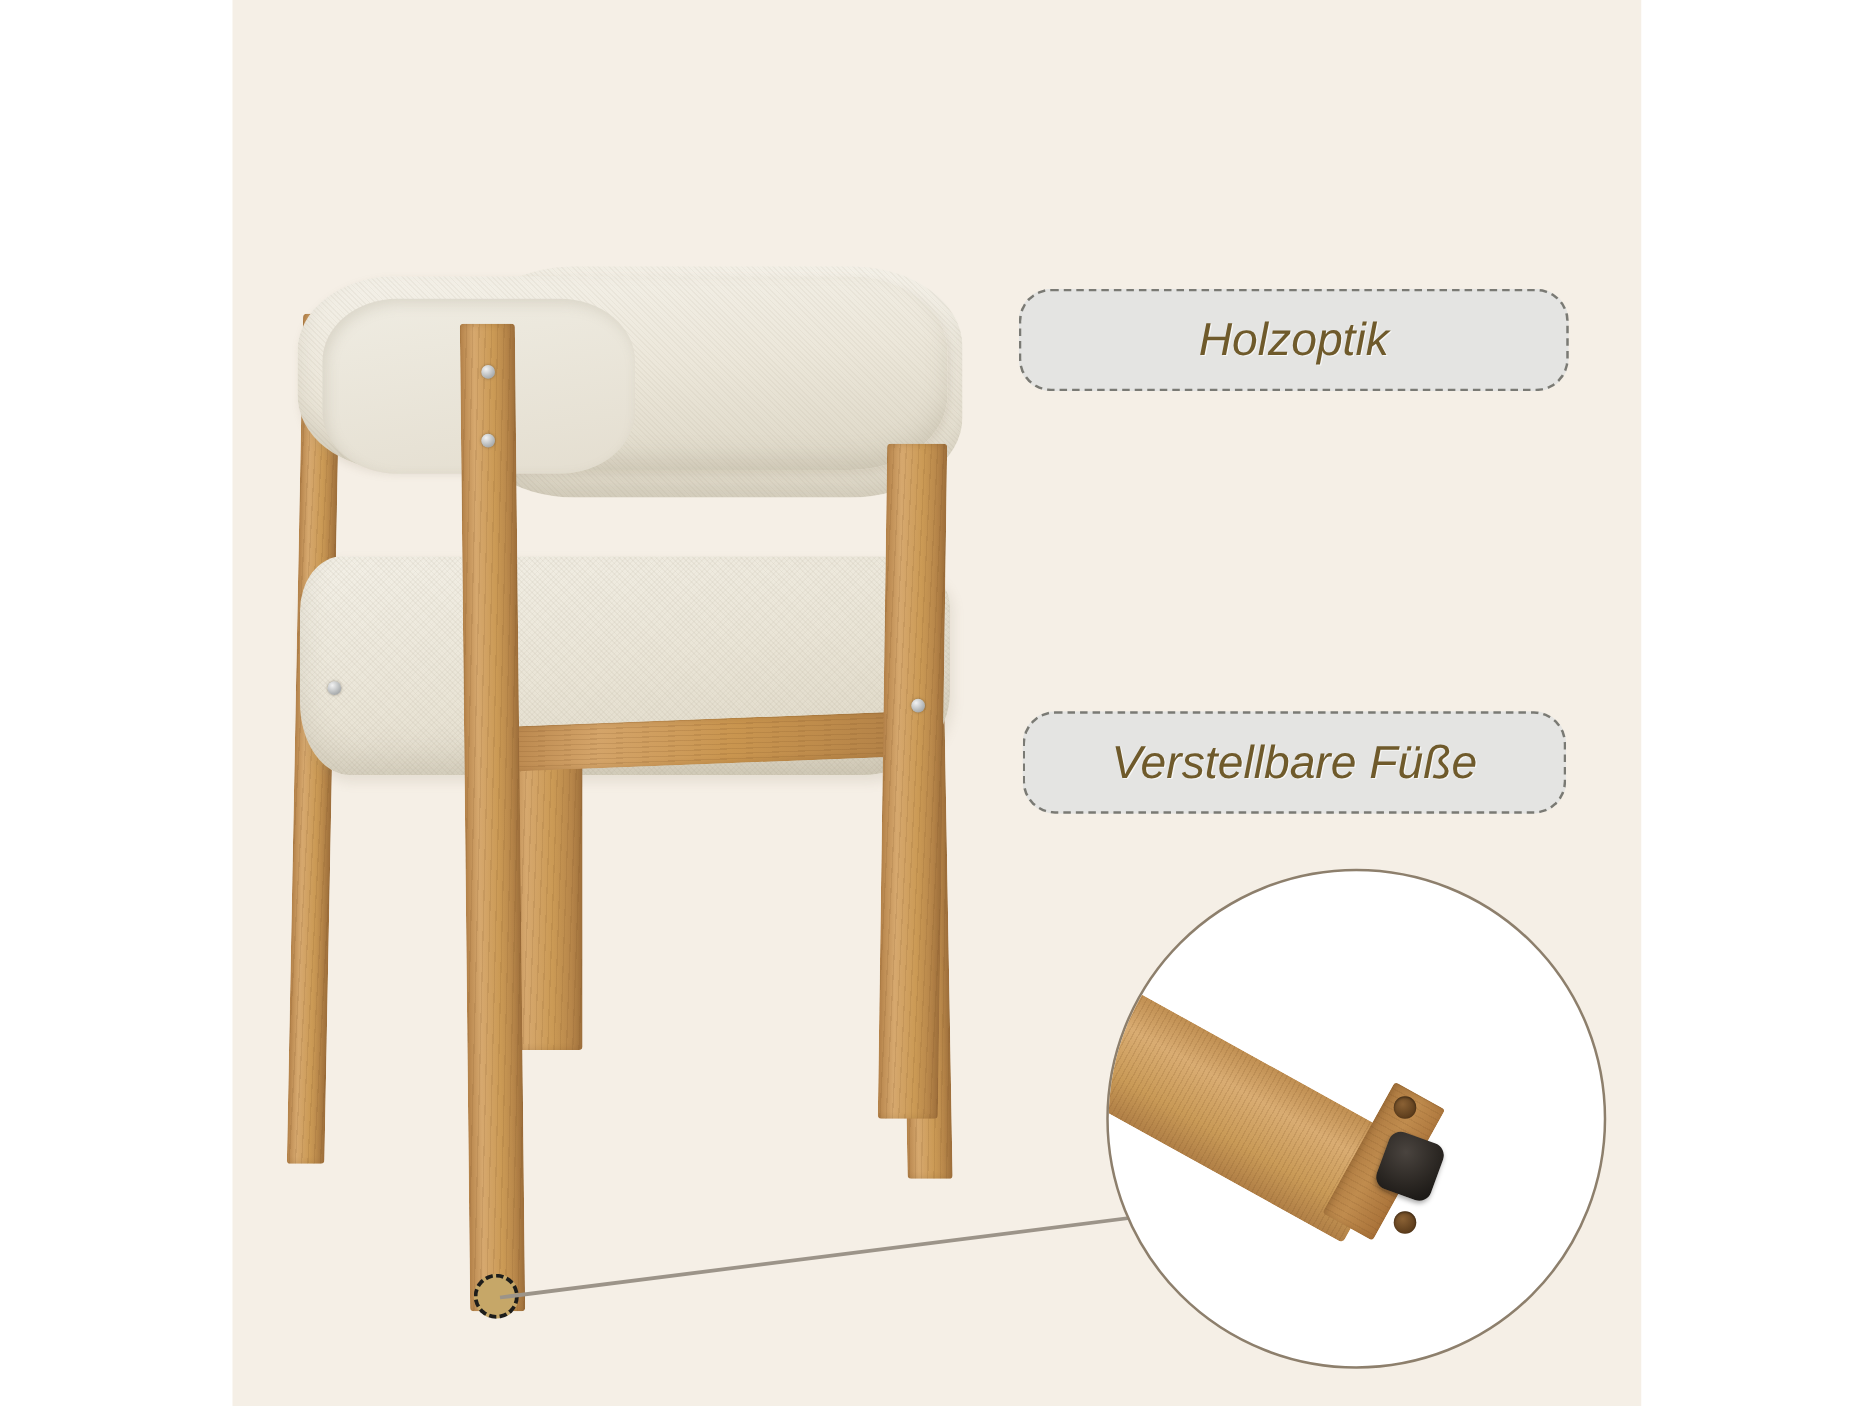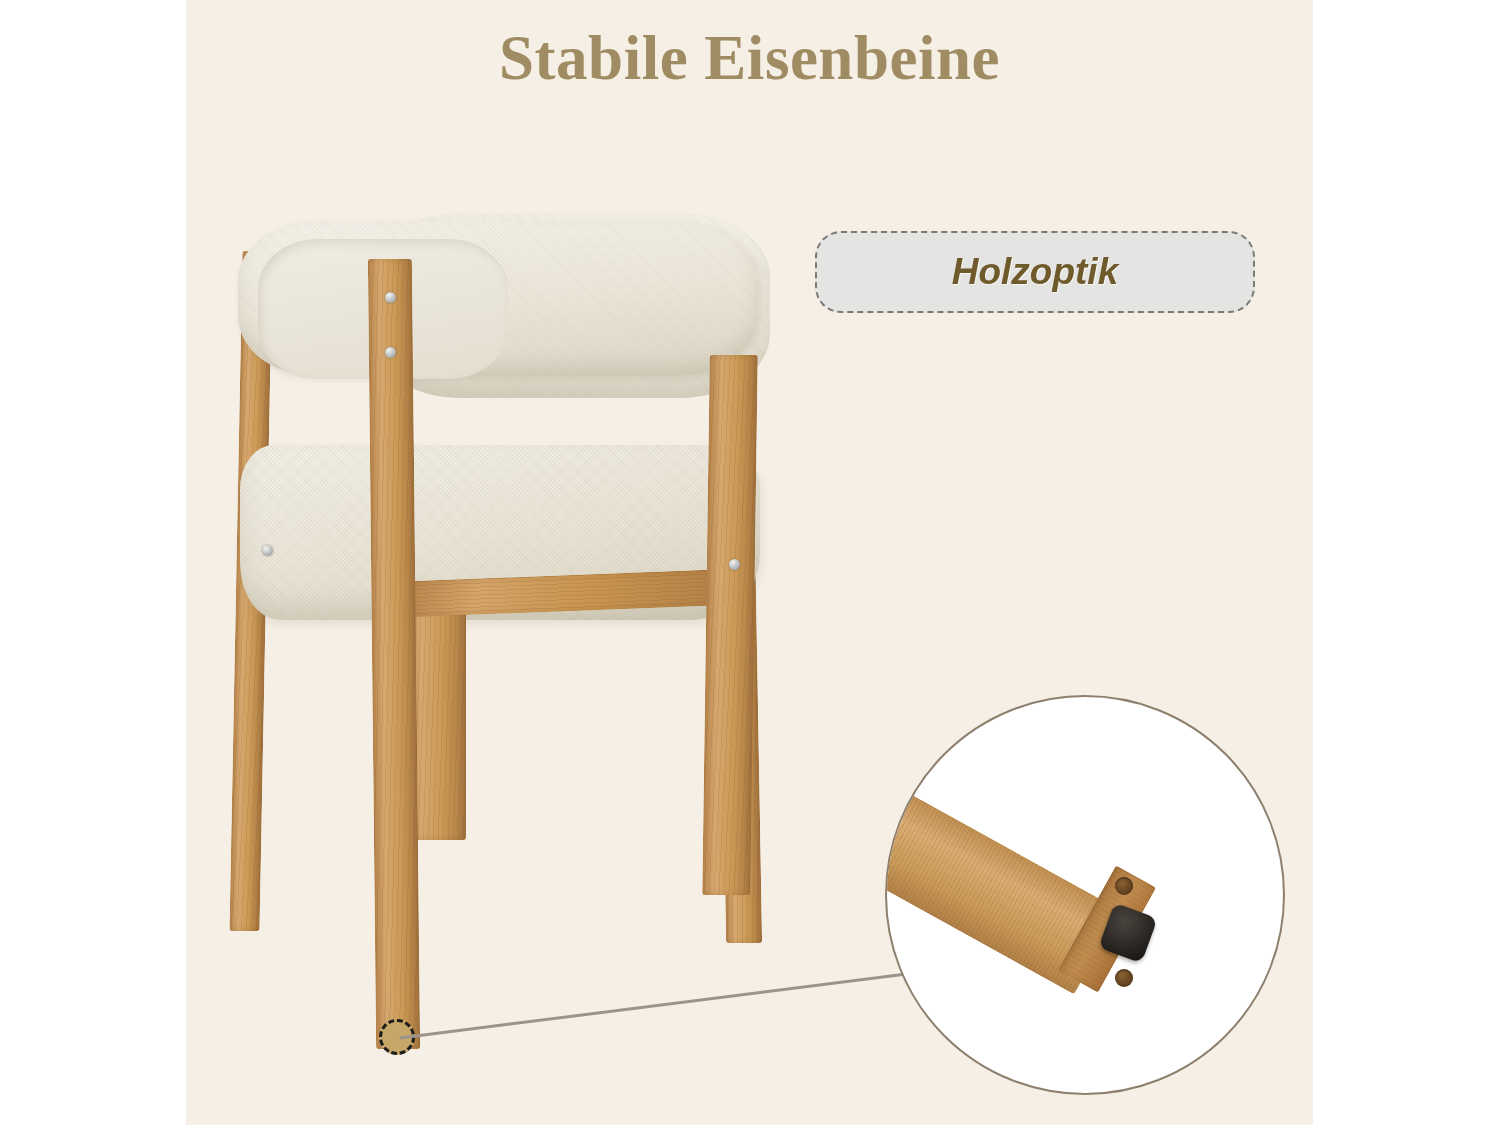--- a/index.html
+++ b/index.html
@@ -36,21 +36,21 @@
   .badge {
     position: absolute;
     box-sizing: border-box;
     background: #e4e4e2;
     border: 2px dashed #7a7a74;
     border-radius: 26px;
     display: flex;
     align-items: center;
     justify-content: center;
     color: #6f5a2b;
-    font-weight: 700;
+    font-weight: 400;
     font-style: italic;
     text-shadow: 1px 1px 0 rgba(255,255,255,.65);
     white-space: nowrap;
   }
   #badge-0 { left: 815px; top: 231px; width: 440px; height: 82px; font-size: 37px; }
   #badge-1 { left: 818px; top: 403px; width: 485px; height: 82px; font-size: 37px; }
   #badge-2 { left: 818px; top: 569px; width: 435px; height: 82px; font-size: 37px; }
 
   
   #chair { position: absolute; left: 210px; top: 195px; width: 610px; height: 880px; }
@@ -210,21 +210,20 @@
   #mag-hole-top { left: 228px; top: 180px; }
   #mag-hole-bot { left: 228px; top: 272px; }
 </style>
 </head>
 <body>
 
 <div id="stage">
 
   <div id="panel"></div>
 
-  <div id="title">Stabile Eisenbeine</div>
 
   <div id="chair">
 
     <div class="wood v" id="leg-back-left"></div>
     <div class="wood v" id="leg-back-right"></div>
 
     <div class="fabric" id="backrest-wrap"></div>
     <div class="fabric" id="backrest"></div>
     <div class="fabric" id="backrest-inner"></div>
 
@@ -252,14 +251,17 @@
     <div id="mag-leg"></div>
     <div id="mag-endcap"></div>
     <div class="mag-hole" id="mag-hole-top"></div>
     <div class="mag-hole" id="mag-hole-bot"></div>
     <div id="mag-foot"></div>
   </div>
 
   <div class="badge" id="badge-0">
     <span>Holzoptik</span>
   </div>
+  <div class="badge" id="badge-2">
+    <span>Verstellbare Füße</span>
+  </div>
 
 </div>
 
 </body></html>

